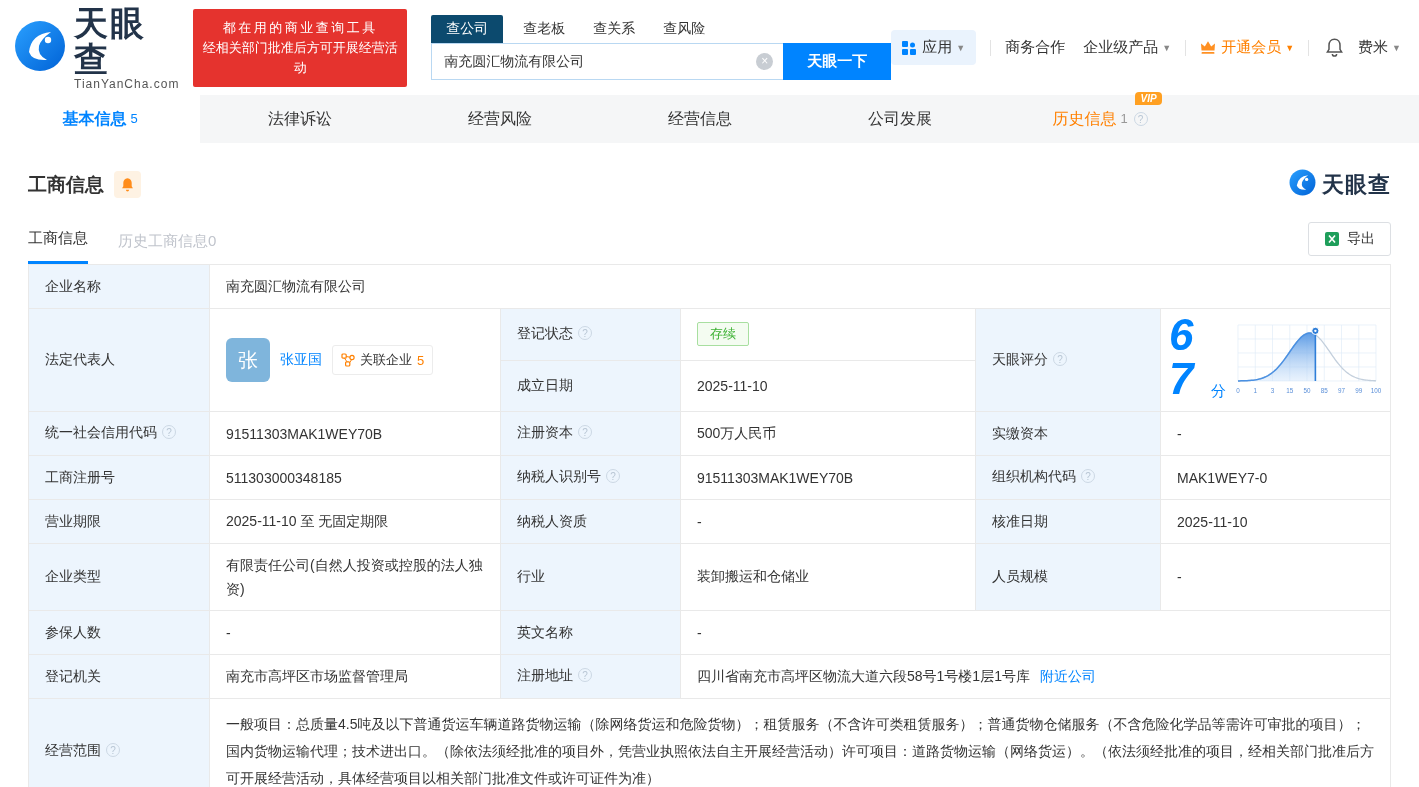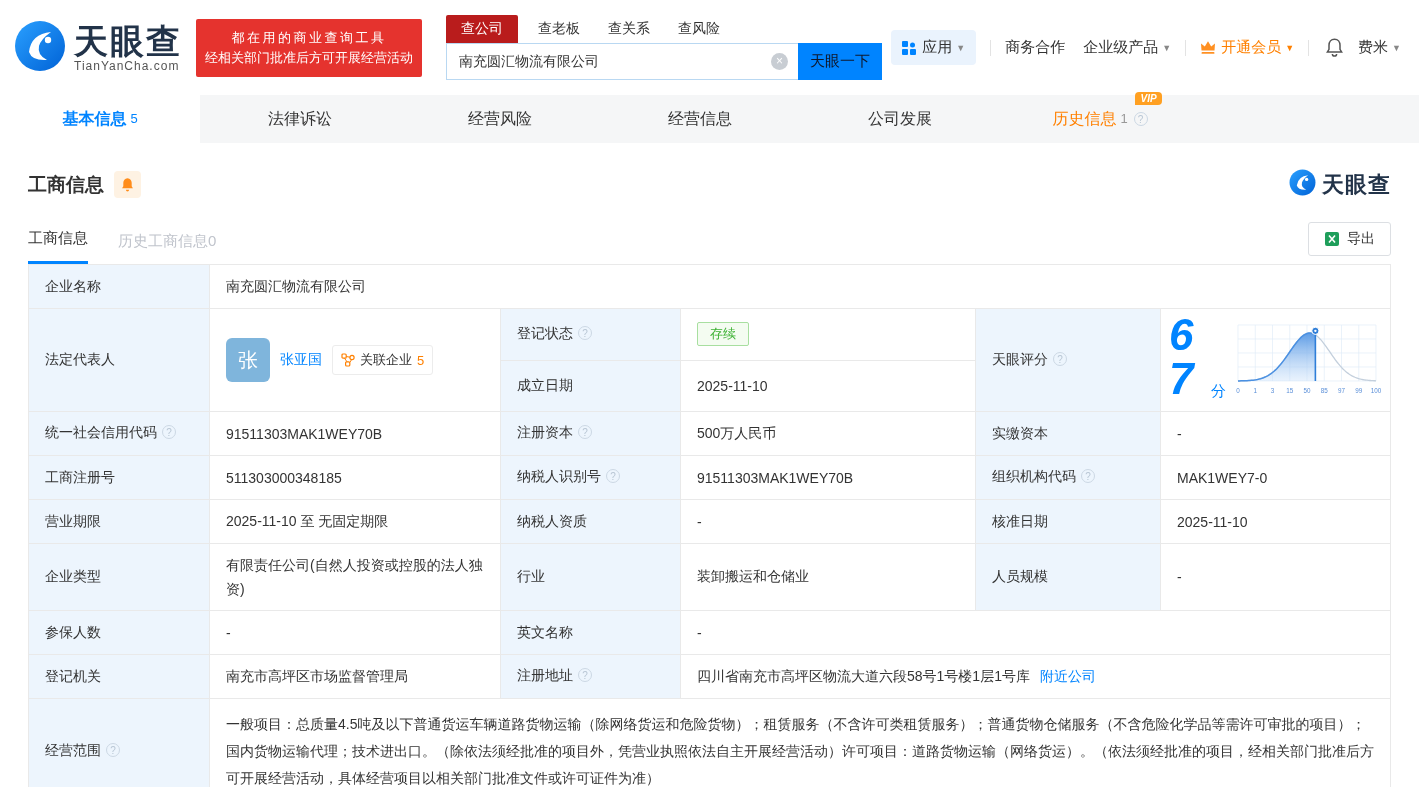--- a/index.html
+++ b/index.html
@@ -11,29 +11,29 @@
   .logo { display:flex; align-items:center; cursor:pointer; }
   .logo-text { margin-left:8px; }
   .logo-brand { font-size:34px; font-weight:bold; color:#223349; letter-spacing:2px; line-height:36px;}
   .logo-domain { font-size:12px; color:#555; letter-spacing:1px; }
   .promo { margin-left:14px; width:226px; background:#e5332e; color:#fff; font-size:13px;
     padding:9px 8px; border-radius:2px; text-align:center; line-height:20px; }
   .promo-l1 { letter-spacing:2.5px; }
   .search-block { margin-left:24px; }
   .search-tabs { display:flex; align-items:flex-end; font-size:14px; }
   .search-tab { margin-right:28px; padding:5px 0; color:#333; cursor:pointer; }
-  .search-tab.active { background:#b91c1c; color:#fff; padding:5px 15px; margin-right:20px; border-radius:2px 2px 0 0; }
+  .search-tab.active { background:#0c4a6e; color:#fff; padding:5px 15px; margin-right:20px; border-radius:2px 2px 0 0; }
   .search-row { display:flex; }
   .search-input-wrap { position:relative; }
   .search-input { width:352px; height:37px; border:1px solid #b9d8f2; border-right:none; outline:none;
     padding:0 38px 0 12px; font-size:14px; color:#333; font-family:inherit; }
   .clear-icon { position:absolute; right:10px; top:10px; width:17px; height:17px; border-radius:50%;
     background:#c8cdd3; color:#fff; font-size:12px; line-height:16px; text-align:center; cursor:pointer; }
-  .search-btn { width:84px; height:37px; background:#0084ff; color:#0f172a; border:none; font-size:15px;
-    cursor:pointer; font-family:inherit; }
+  .search-btn { width:108px; height:37px; background:#0084ff; color:#ffffff; border:none; font-size:15px;
+    cursor:pointer; font-family:inherit;font-weight:bold; }
   .hnav { margin-left:auto; display:flex; align-items:center; font-size:15px; }
   .hnav-item { display:flex; align-items:center; cursor:pointer; white-space:nowrap; }
   .apps-pill { background:#eaf3fd; border-radius:4px; padding:8px 11px; }
   .grid-icon { width:14px; height:14px; margin-right:6px; }
   .caret { font-size:9px; color:#888; margin-left:4px; }
   .vip-entry { color:#ff8000; }
   .vip-entry .caret { color:#ff8000; }
   .hdivider { width:1px; height:16px; background:#e3e3e3; margin:0 14px; }
   .sp18 { width:18px; }
   .bell-btn { margin:0 14px 0 2px; cursor:pointer; display:flex; }

